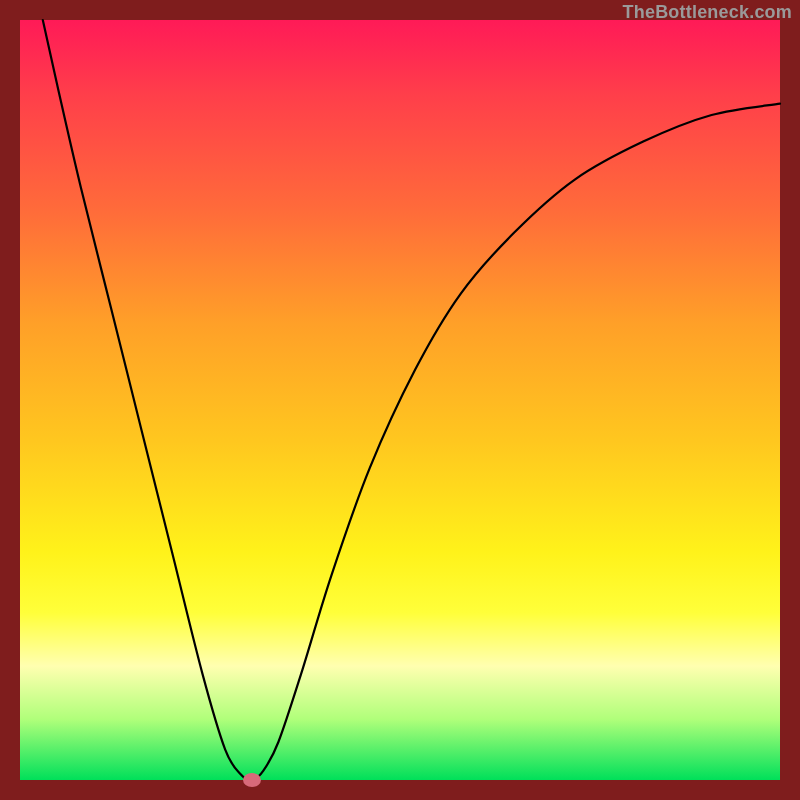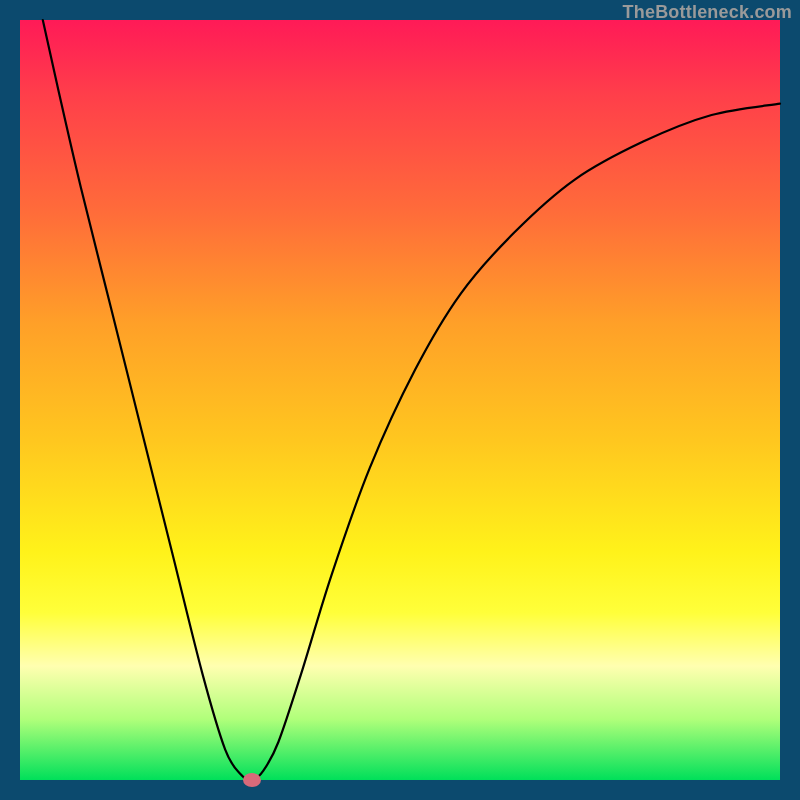--- a/index.html
+++ b/index.html
@@ -6,21 +6,21 @@
     margin: 0;
     padding: 0;
     width: 800px;
     height: 800px;
     overflow: hidden;
   }
   .frame {
     position: relative;
     width: 800px;
     height: 800px;
-    background: #0c4a6e;
+    background: #7f1d1d;
   }
   .plot-area {
     position: absolute;
     left: 20px;
     top: 20px;
     width: 760px;
     height: 760px;
     background: linear-gradient(to bottom,
       #ff1a57 0%,
       #ff3f4a 10%,

